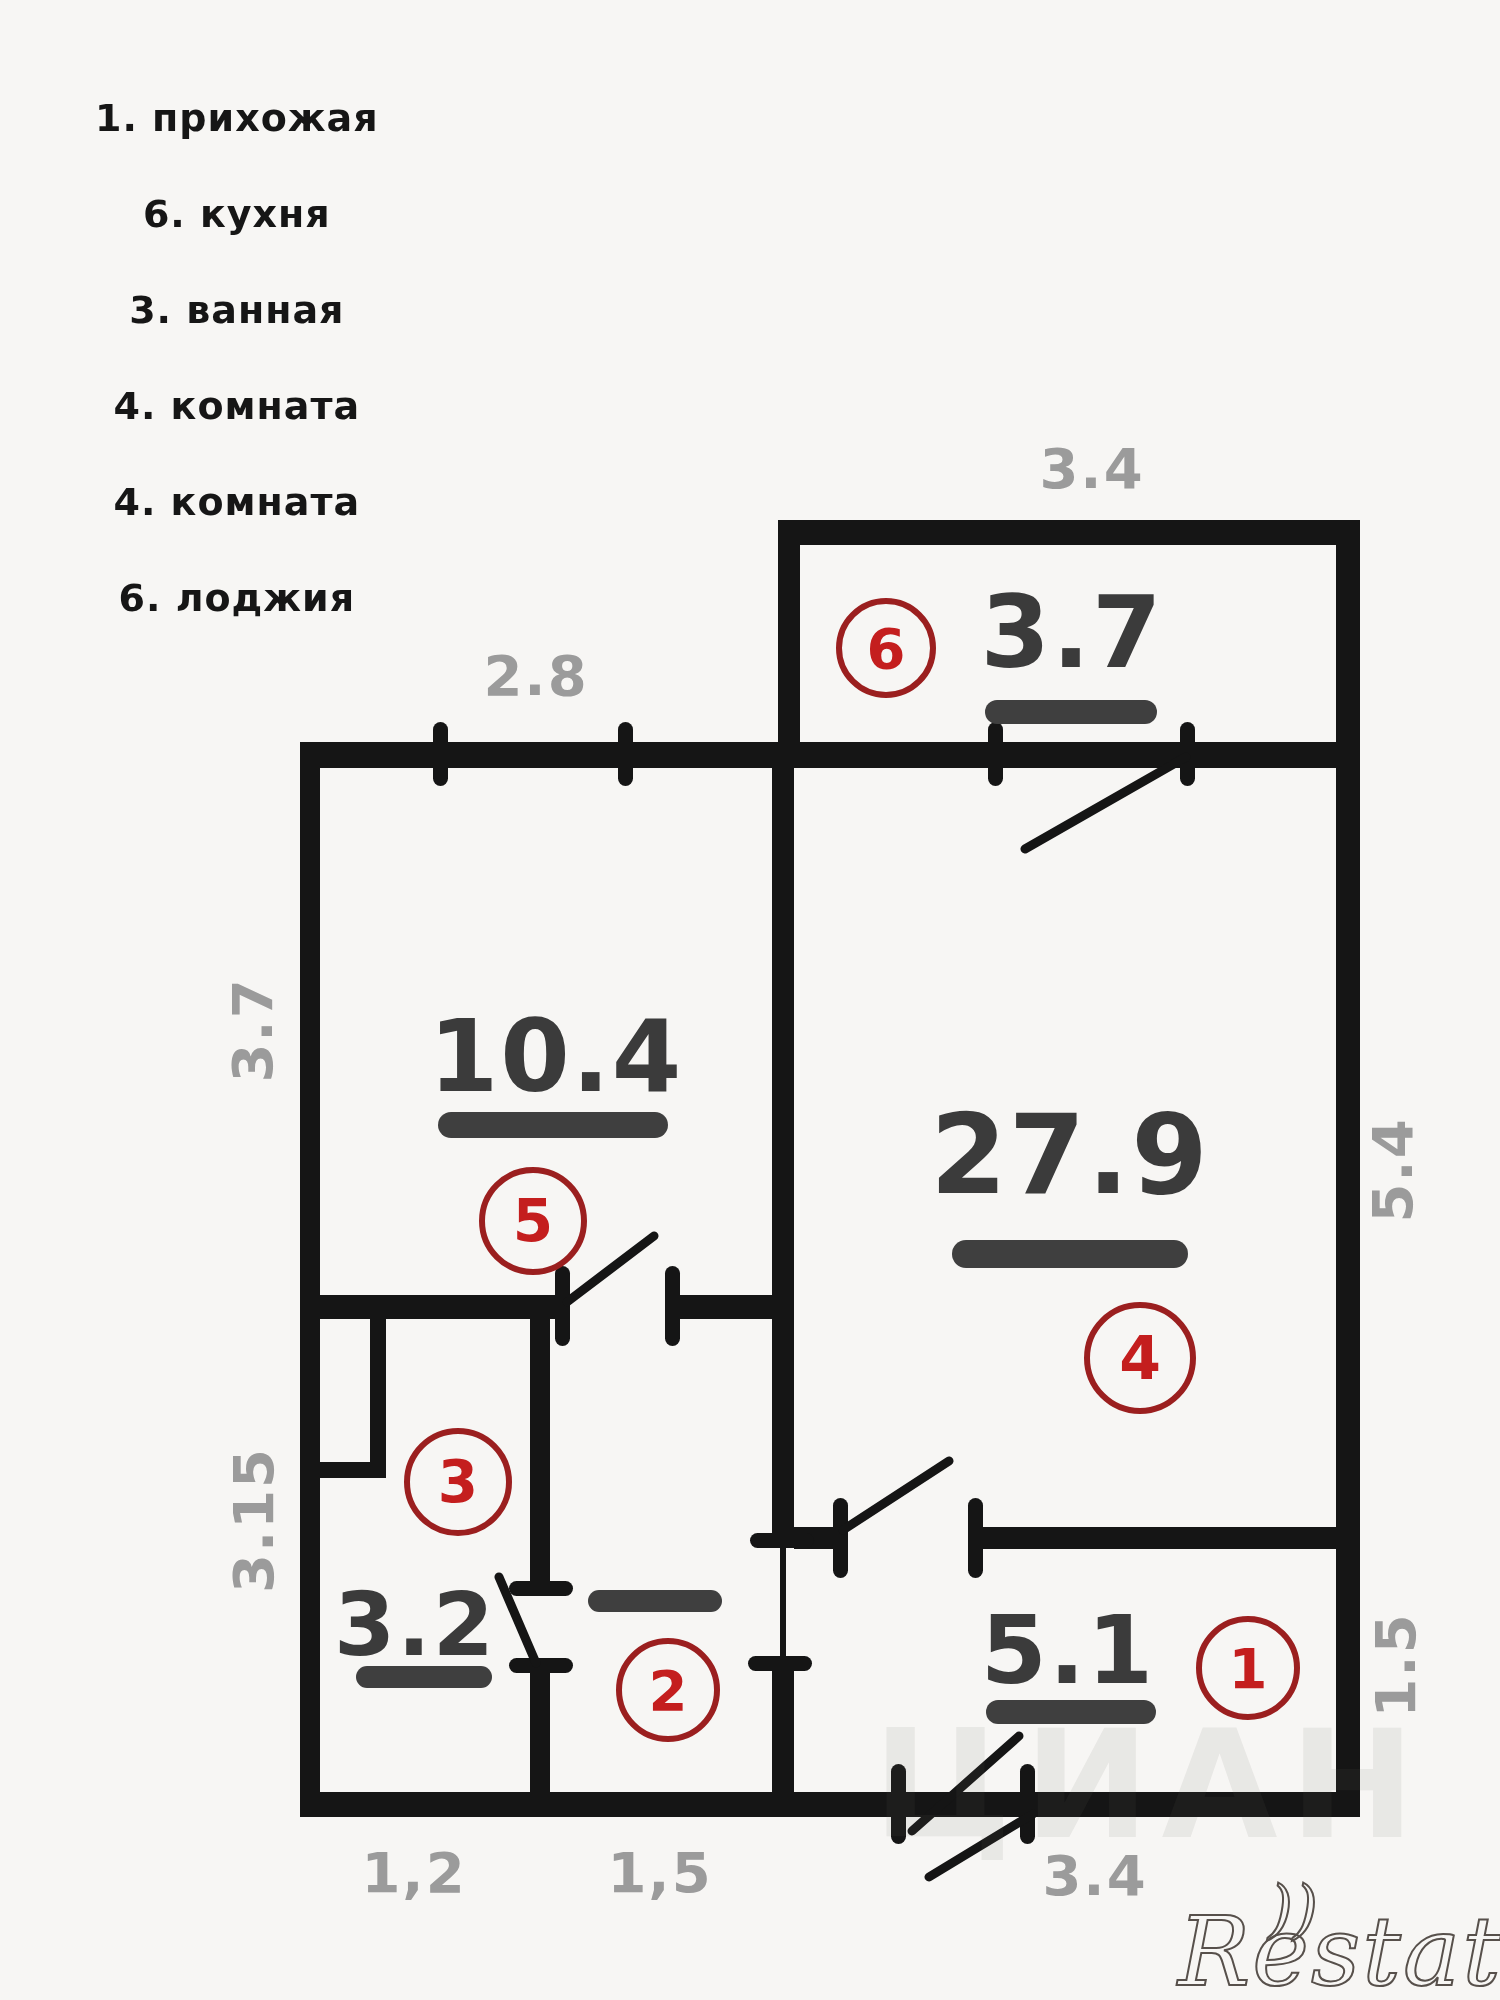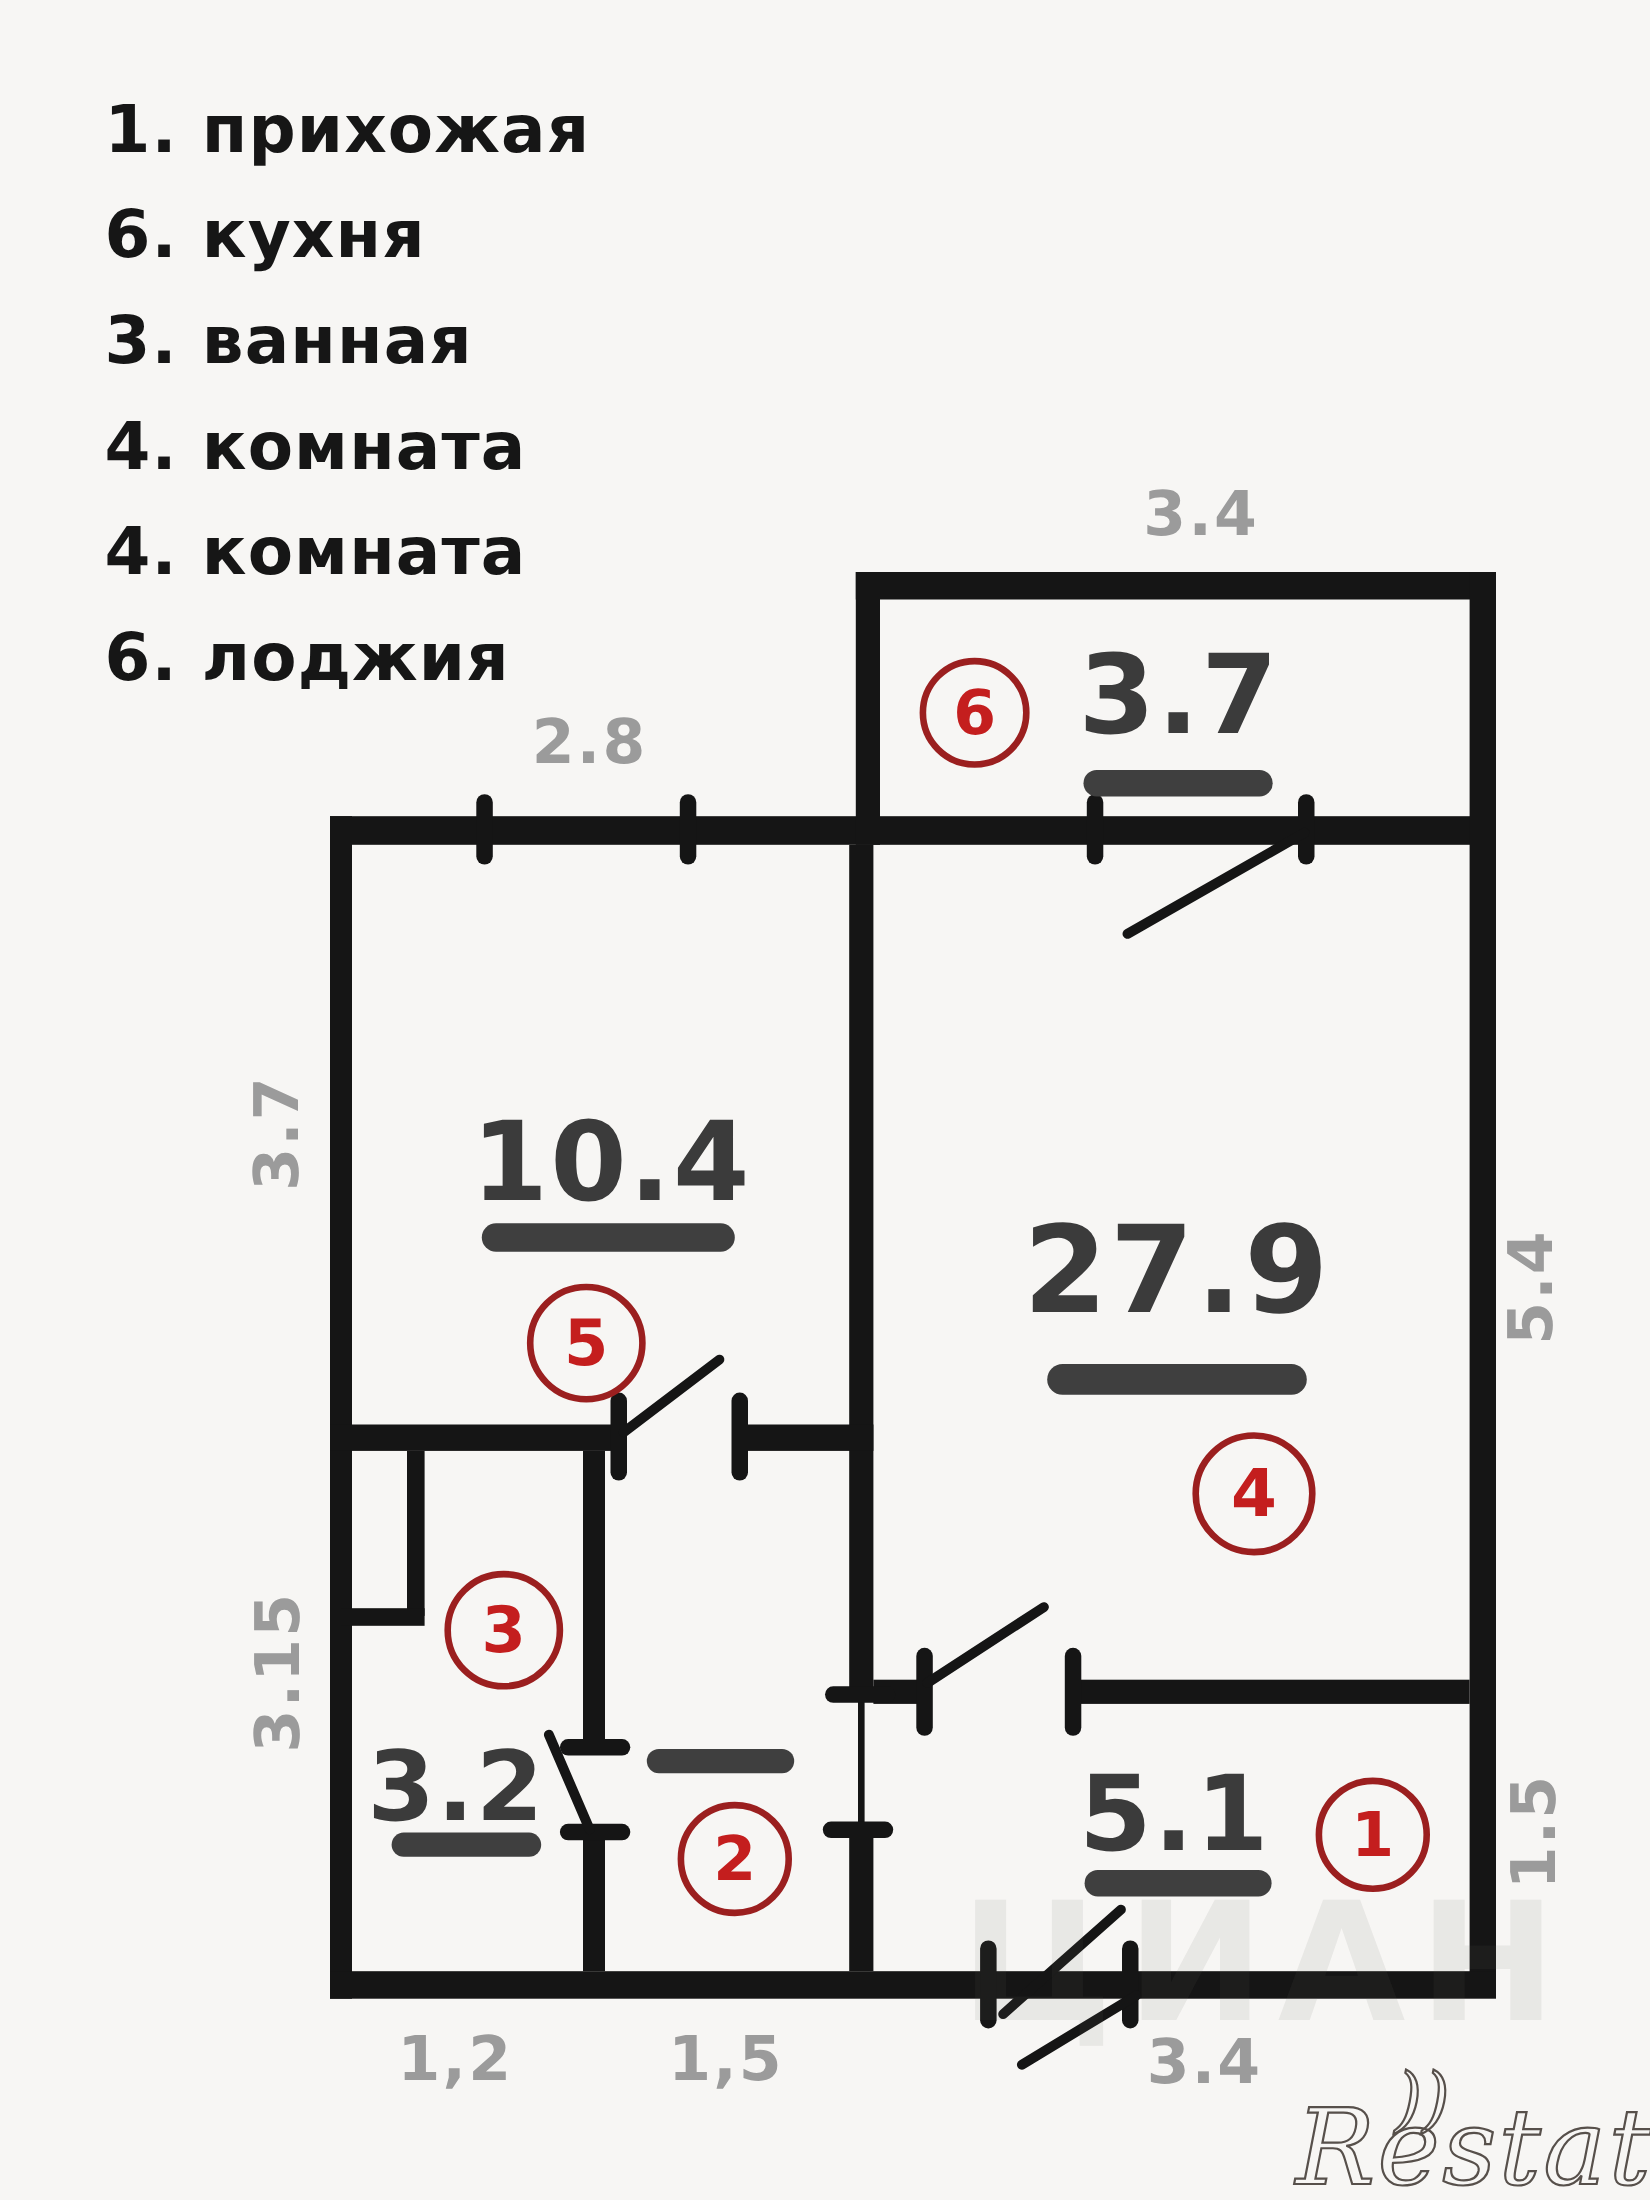--- a/index.html
+++ b/index.html
@@ -7,22 +7,22 @@
     width:1500px;height:2000px;
     background:#f7f6f4;
     font-family:"DejaVu Sans", sans-serif;
     position:relative;overflow:hidden;
   }
   .stage{position:absolute;left:0;top:0;width:1500px;height:2000px;}
 
   
   .legend{position:absolute;left:95px;top:70px;}
   .legend-line{
-    font-size:60px;font-weight:bold;color:#161616;
-    line-height:96px;white-space:nowrap;letter-spacing:1px;
+    font-size:38px;font-weight:bold;color:#161616;
+    line-height:96px;white-space:nowrap;letter-spacing:1px;text-align:center;
   }
 
   
   .wall{position:absolute;background:#151515;}
   .door-leaf{position:absolute;background:#151515;}
 
   
   .tick-v{position:absolute;width:15px;height:64px;background:#151515;border-radius:8px;}
   .tick-h{position:absolute;width:64px;height:15px;background:#151515;border-radius:8px;}
 

